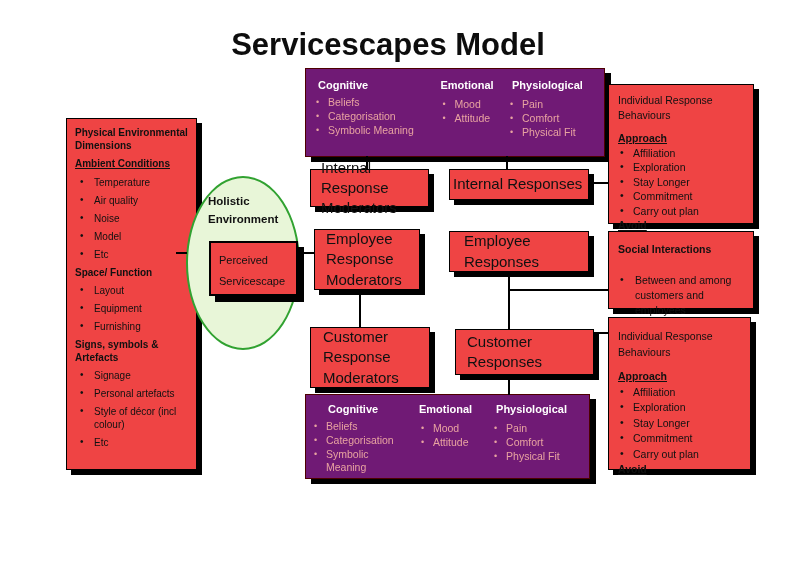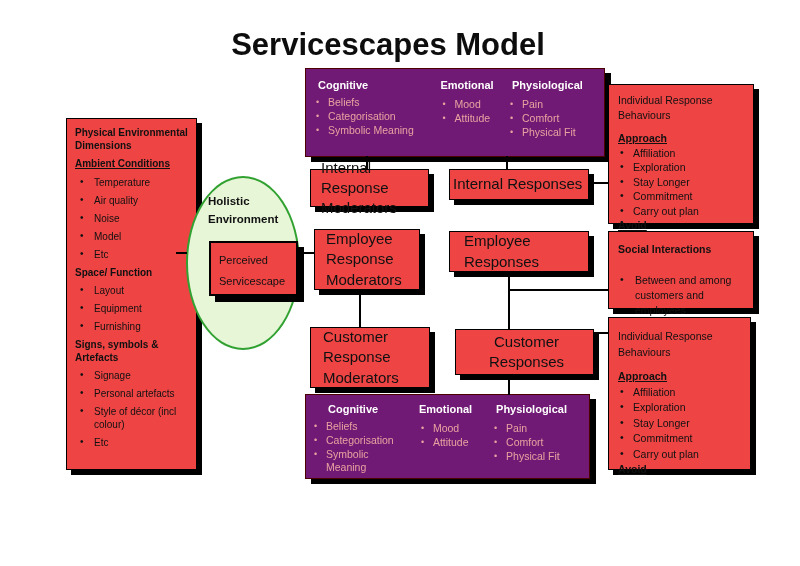--- a/index.html
+++ b/index.html
@@ -56,21 +56,21 @@
   .rc2 .rlist li { padding-left:18px; } .rc2 .rlist li::before { left:6px; }
   .rbox-bottom .rc2 .rlist li { padding-left:22px; } .rbox-bottom .rc2 .rlist li::before { left:10px; }
 
   
   .mbox { font-size:15px; line-height:1.35; display:flex; flex-direction:column; justify-content:center; }
   .irm { left:310px; top:169px; width:119px; height:38px; padding-left:10px; }
   .ir  { left:449px; top:169px; width:140px; height:31px; padding-left:3px; }
   .erm { left:314px; top:229px; width:106px; height:61px; padding-left:11px; }
   .er  { left:449px; top:231px; width:140px; height:41px; padding-left:14px; }
   .crm { left:310px; top:327px; width:120px; height:61px; padding-left:12px; }
-  .cr  { left:455px; top:329px; width:139px; height:46px; padding-left:4px;text-align:center; }
+  .cr  { left:455px; top:329px; width:139px; height:46px; padding-left:11px; }
 
   
   .right-box { font-size:10.5px; line-height:14.5px; padding:8px 4px 0 9px; }
   .rb-top { left:608px; top:84px; width:146px; height:140px; }
   .rb-mid { left:608px; top:231px; width:146px; height:78px; padding-top:10px; line-height:15px; }
   .rb-bot { left:608px; top:317px; width:143px; height:153px; padding-top:11px; line-height:15.5px; }
   .right-box .rb-heading { margin-bottom:9px; }
   .right-box .bu { font-weight:bold; text-decoration:underline; }
   .right-box li { padding-left:15px; margin:0; }
   .right-box li::before { left:2px; }

